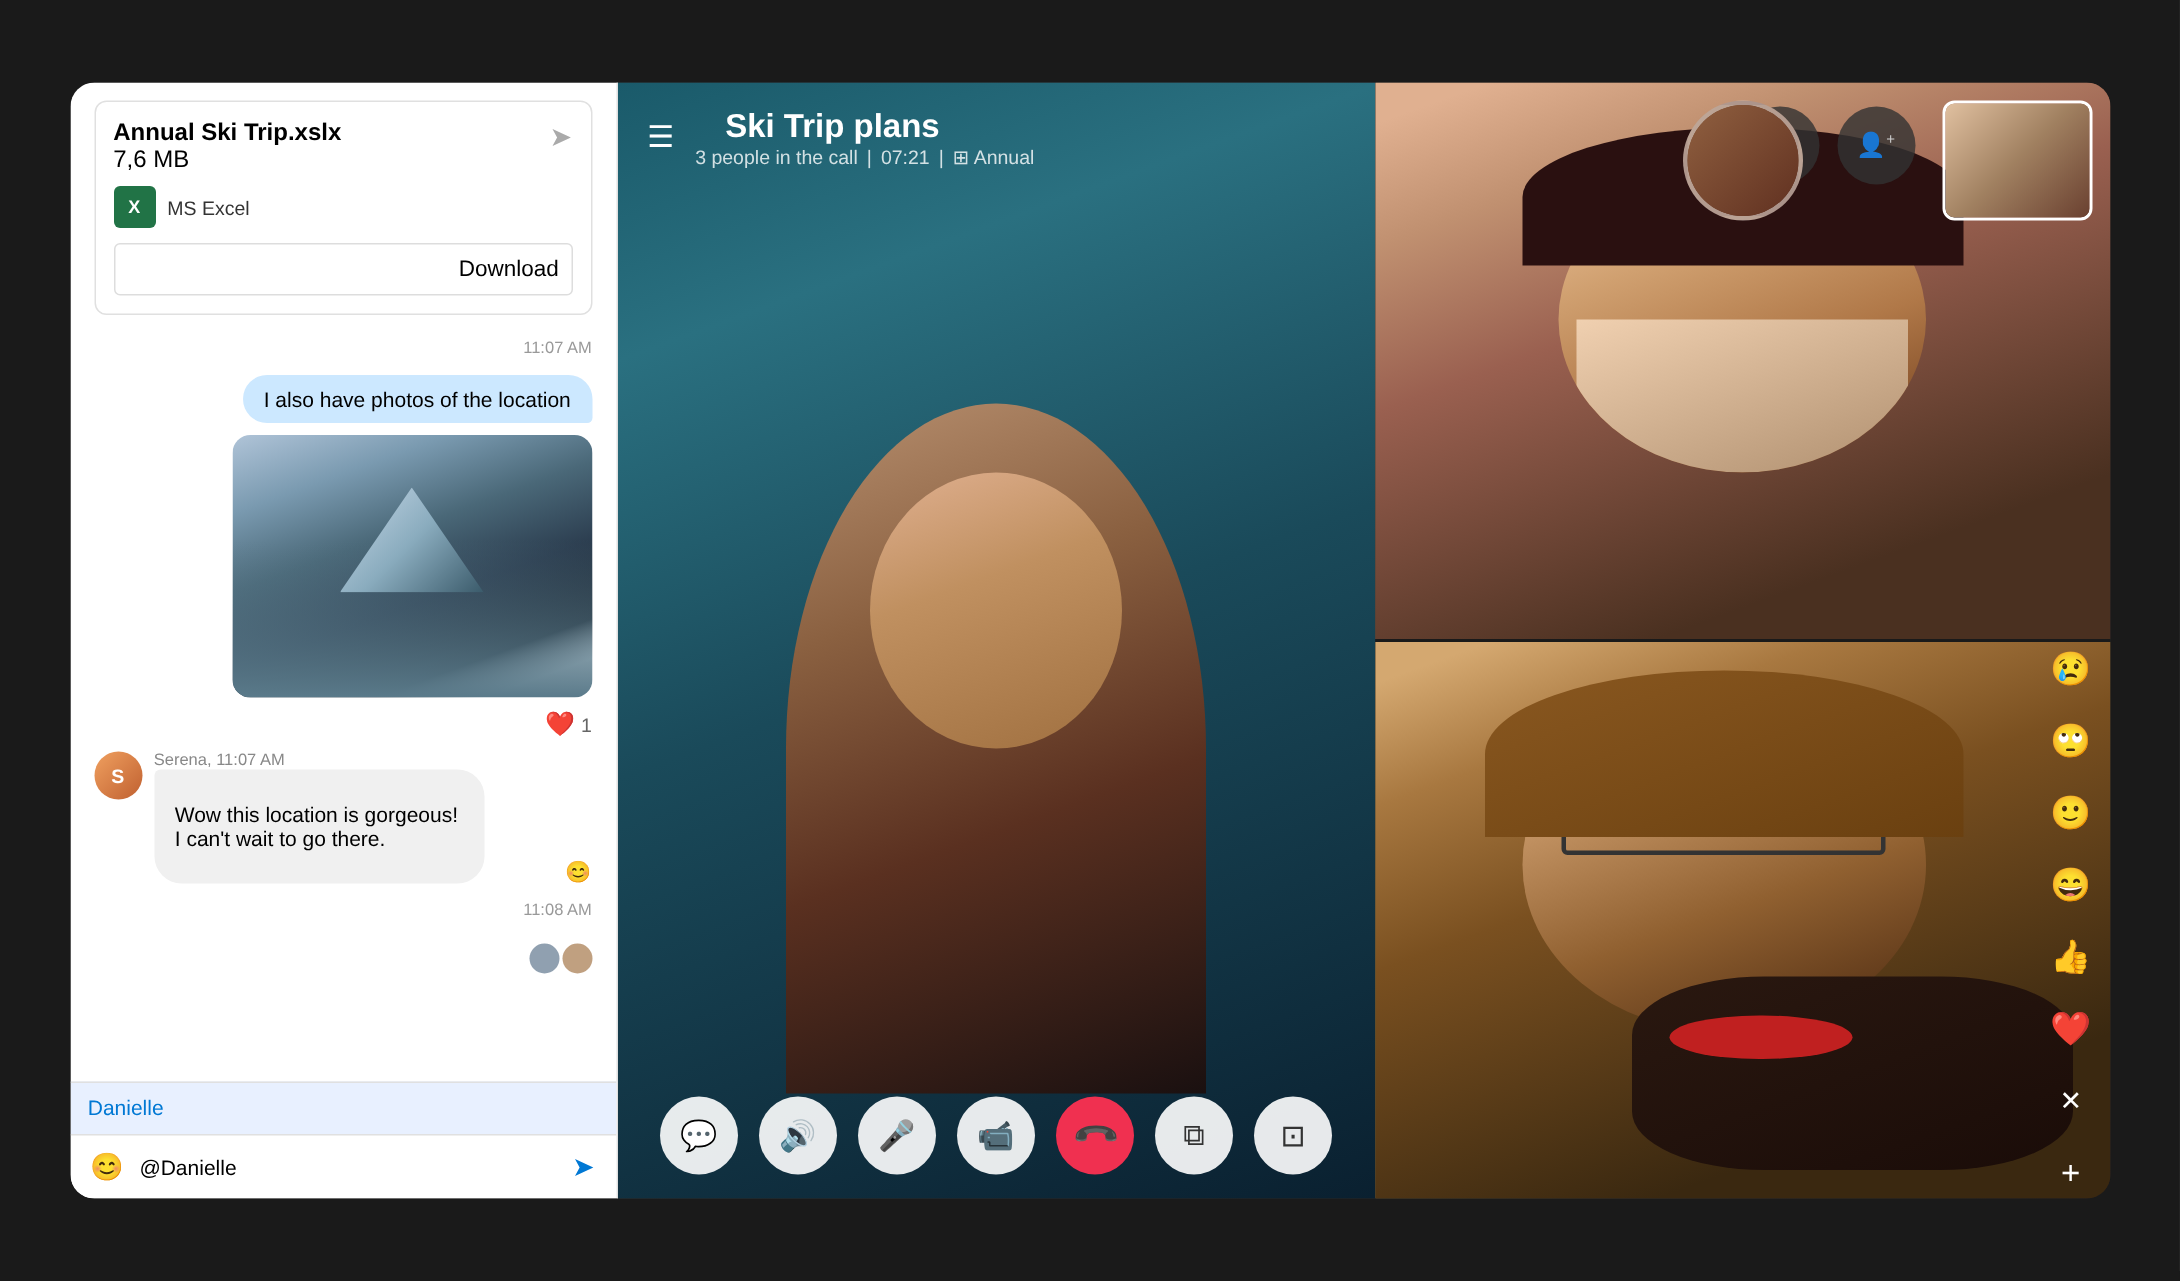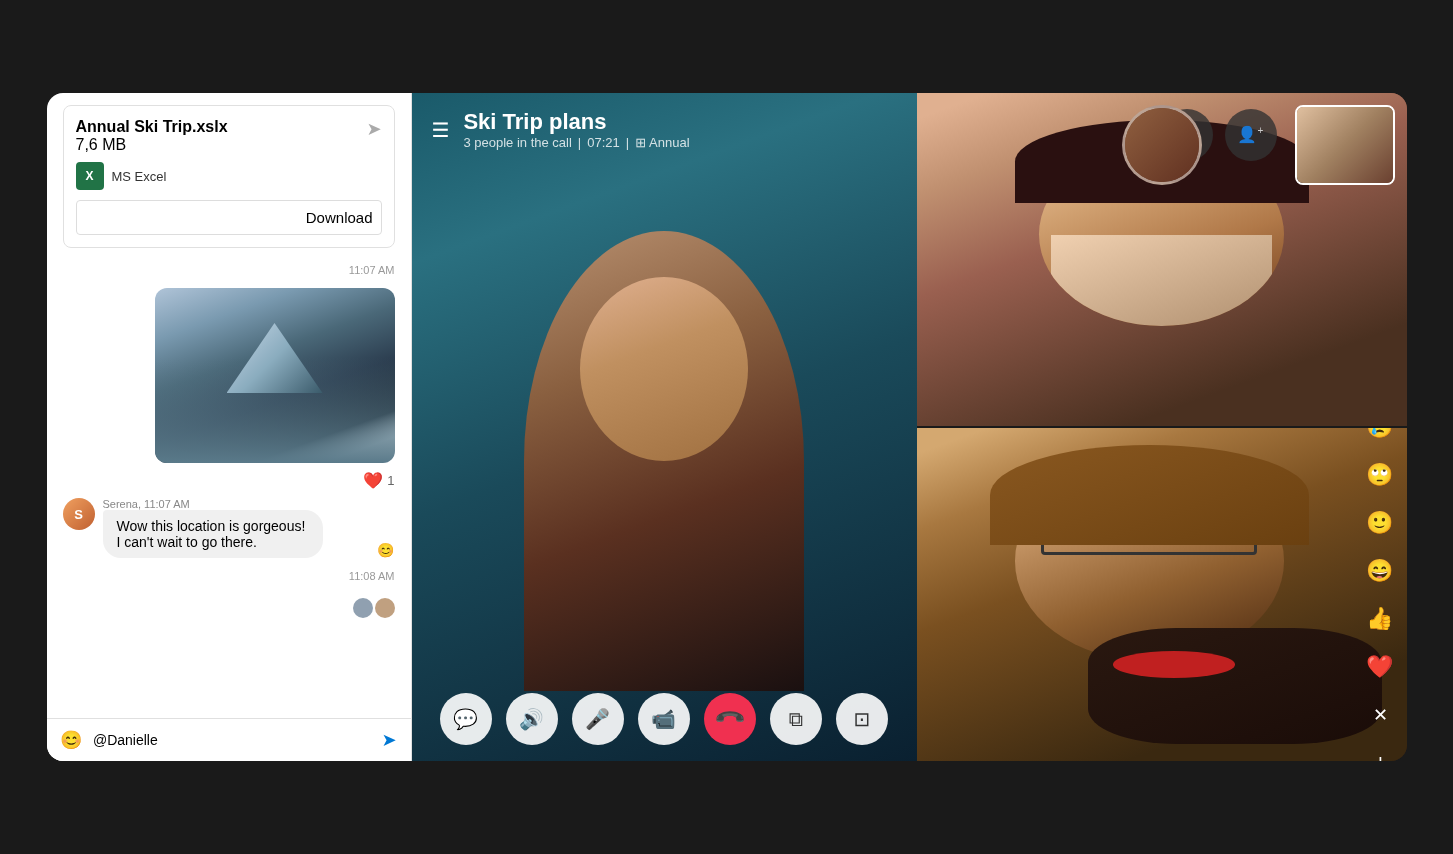--- a/index.html
+++ b/index.html
@@ -8,21 +8,21 @@
       height: 854px;
       background: #1a1a1a;
       display: flex;
       align-items: center;
       justify-content: center;
       font-family: 'Segoe UI', Arial, sans-serif;
       overflow: hidden;
     }
     .screen {
       width: 1360px;
-      height: 668px;
+      height: 744px;
       background: #2d2d2d;
       border-radius: 16px;
       display: flex;
       overflow: hidden;
       position: relative;
     }
     
     .chat-panel {
       width: 365px;
       min-width: 365px;
@@ -164,21 +164,21 @@
       flex: 1;
     }
     .sender-name-time {
       font-size: 11px;
       color: #888;
       margin-bottom: 0;
     }
     .bubble-left {
       background: #f0f0f0;
       border-radius: 4px 18px 18px 18px;
-      padding: 8px 14px;
+      padding: 22px 14px;
       font-size: 14px;
       color: #000;
       max-width: 220px;
       display: inline-block;
     }
     .emoji-icon {
       font-size: 14px;
       color: #aaa;
       cursor: pointer;
       align-self: flex-end;
@@ -262,20 +262,21 @@
     }
     .hamburger-icon {
       color: #fff;
       font-size: 20px;
       cursor: pointer;
     }
     .call-title {
       font-size: 22px;
       font-weight: 700;
       color: #fff;
+      margin-left: 20px;
     }
     .call-subtitle {
       font-size: 13px;
       color: rgba(255,255,255,0.8);
       display: flex;
       align-items: center;
       gap: 6px;
     }
     
     .call-controls {
@@ -455,20 +456,21 @@
         </div>
         <div class="file-icon-area">
           <div class="excel-icon">X</div>
           <span class="file-type-label">MS Excel</span>
         </div>
         <button class="download-btn">Download</button>
       </div>
 
       <div class="timestamp">11:07 AM</div>
 
+      <div class="bubble-right">I also have photos of the location</div>
 
       <div class="image-bubble">
         <div class="mountain-img"></div>
       </div>
 
       <div class="reaction-row">
         <span class="reaction">❤️</span>
         <span class="reaction-count">1</span>
       </div>
 
@@ -488,20 +490,23 @@
 
       <div style="display:flex; flex-direction:column; align-items:flex-end; gap:4px;">
         <div class="small-double-avatar">
           <div class="mini-av"></div>
           <div class="mini-av" style="background:#c0a080;"></div>
         </div>
       </div>
 
     </div>
 
+    <div class="mention-bar">
+      <span class="mention-tag">Danielle</span>
+    </div>
 
     <div class="chat-input-area">
       <button class="emoji-btn">😊</button>
       <input class="chat-input" type="text" value="@Danielle" placeholder="@Danielle" style="">
       <button class="send-btn">➤</button>
     </div>
   </div>
 
   <div class="video-area">
     <div class="main-video-bg"></div>

